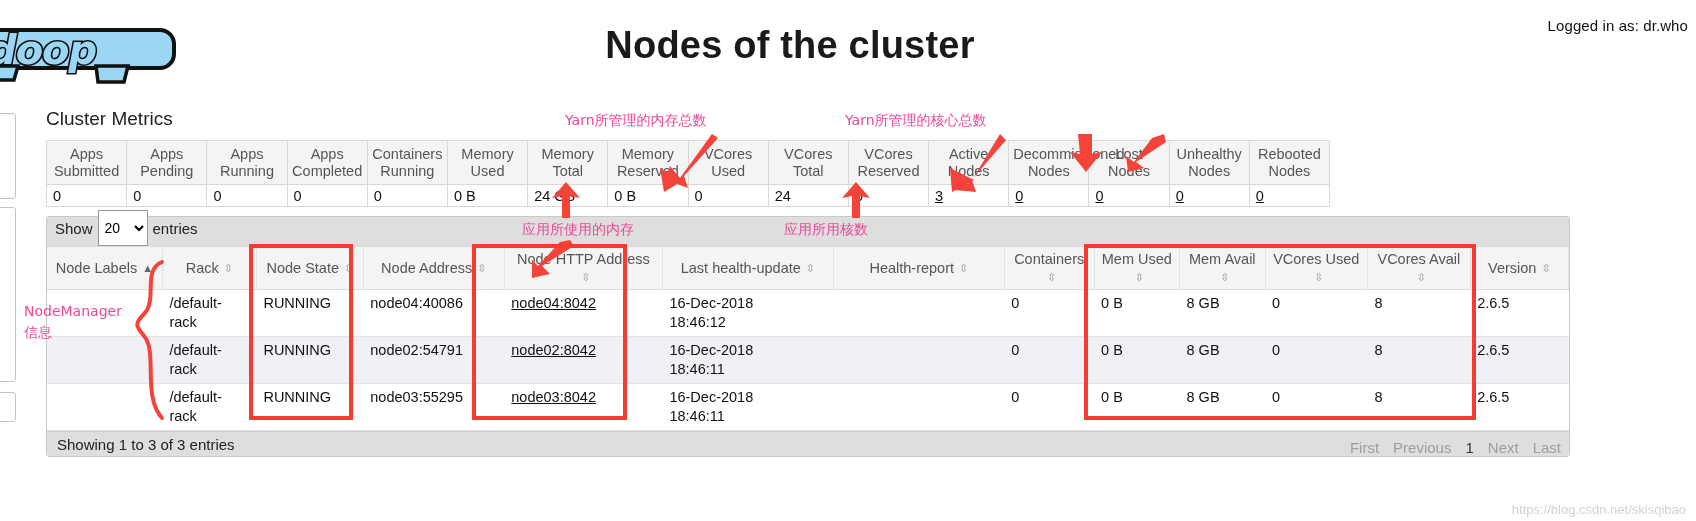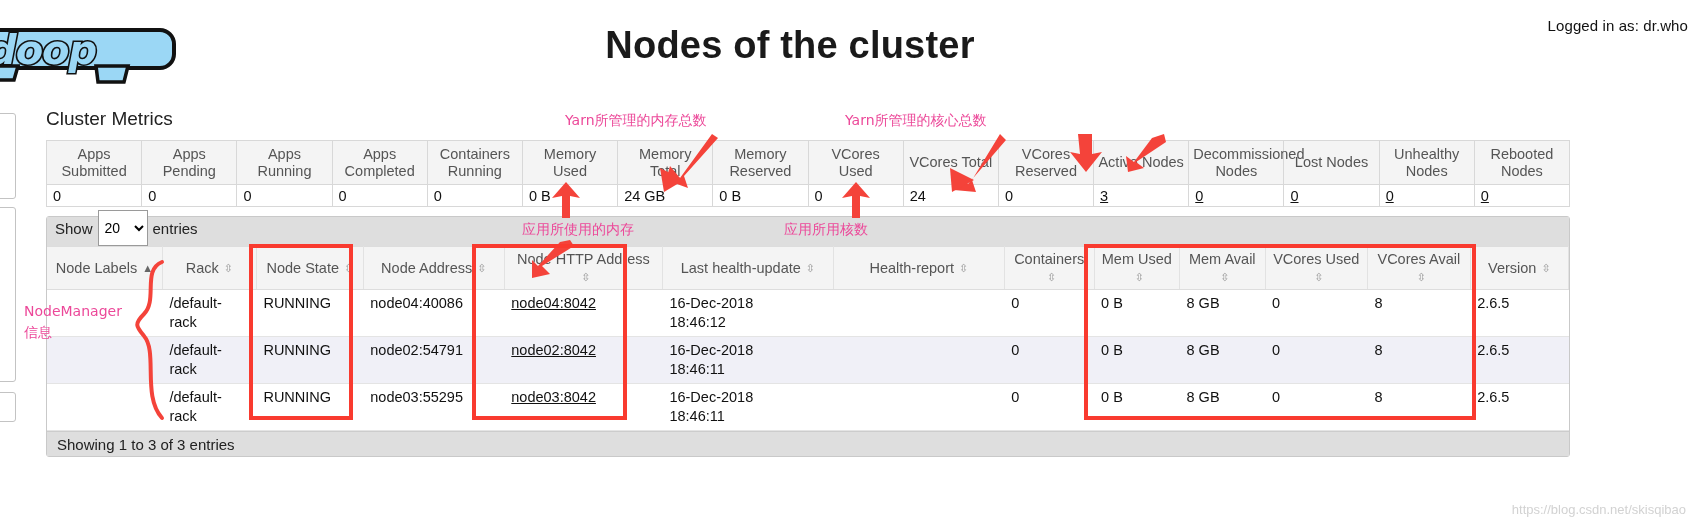--- a/index.html
+++ b/index.html
@@ -44,21 +44,21 @@
   .left-stub.b { left: -14px; top: 207px; width: 30px; height: 175px; border-radius: 3px; }
   .left-stub.c { left: -14px; top: 392px; width: 30px; height: 30px; border-radius: 3px; }
 
   
   .cm-title {
     position: absolute; left: 46px; top: 108px;
     font-size: 19px; color: #222;
   }
   table.metrics {
     position: absolute; left: 46px; top: 140px;
-    width: 1524px;
+    width: 1284px;
     border-collapse: collapse;
     font-size: 14.5px;
     table-layout: fixed;
   }
   table.metrics th {
     background: #f4f4f4;
     border: 1px solid #d8d8d8;
     color: #555;
     font-weight: normal;
     padding: 3px 4px;
@@ -342,20 +342,27 @@
             <td>8 GB</td>
             <td>0</td>
             <td>8</td>
             <td>2.6.5</td>
           </tr>
         </tbody>
     </table>
 
     <div class="dt-bottom">
       <span>Showing 1 to 3 of 3 entries</span>
+      <div class="dt-paging">
+        <span>First</span>
+        <span>Previous</span>
+        <span class="cur">1</span>
+        <span>Next</span>
+        <span>Last</span>
+      </div>
     </div>
   </div>
 
   <div class="anno anno-cn" style="left:565px; top:112px;">Yarn所管理的内存总数</div>
   <div class="anno anno-cn" style="left:845px; top:112px;">Yarn所管理的核心总数</div>
   <div class="anno anno-cn" style="left:498px; top:221px;margin-left:24px;">应用所使用的内存</div>
   <div class="anno anno-cn" style="left:784px; top:221px;">应用所用核数</div>
   <div class="anno anno-cn" style="left:24px; top:303px;">NodeManager</div>
   <div class="anno anno-cn" style="left:24px; top:324px;">信息</div>
 

